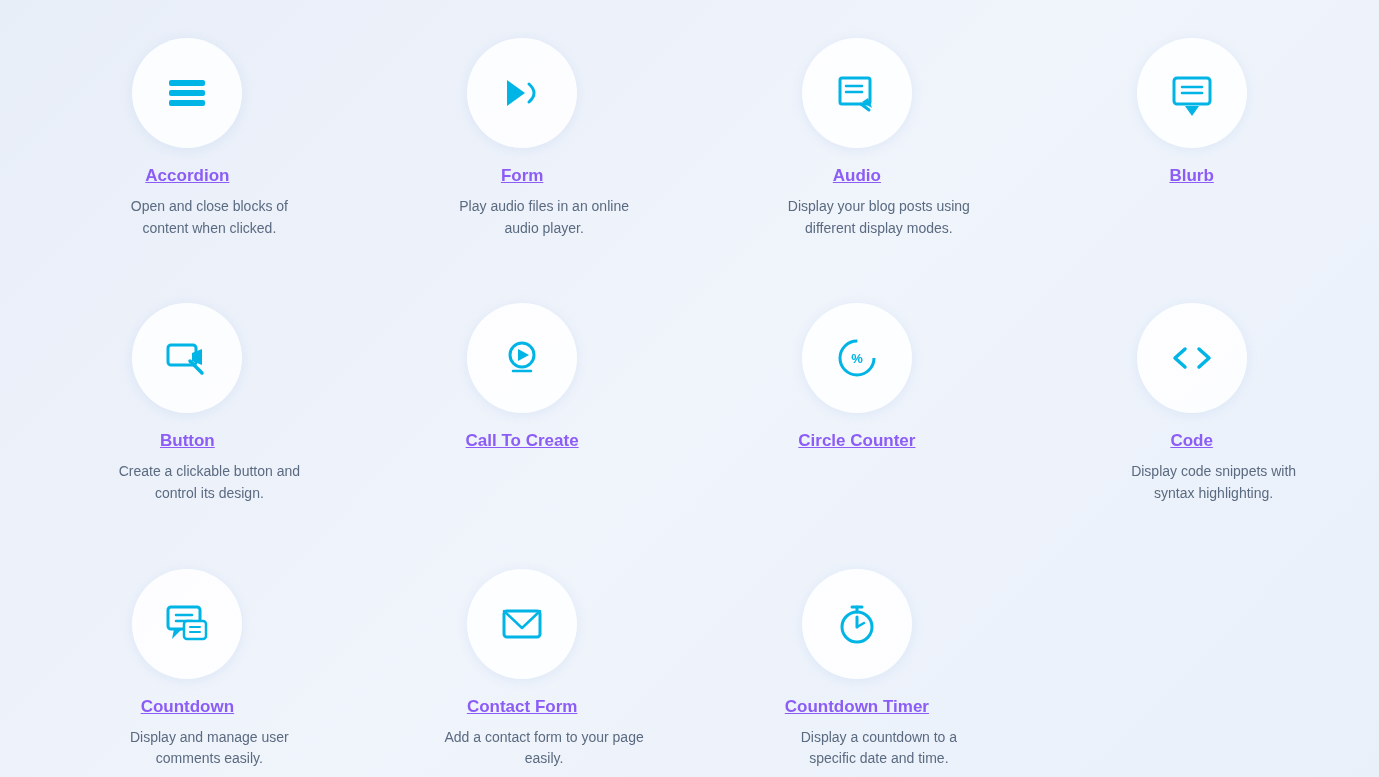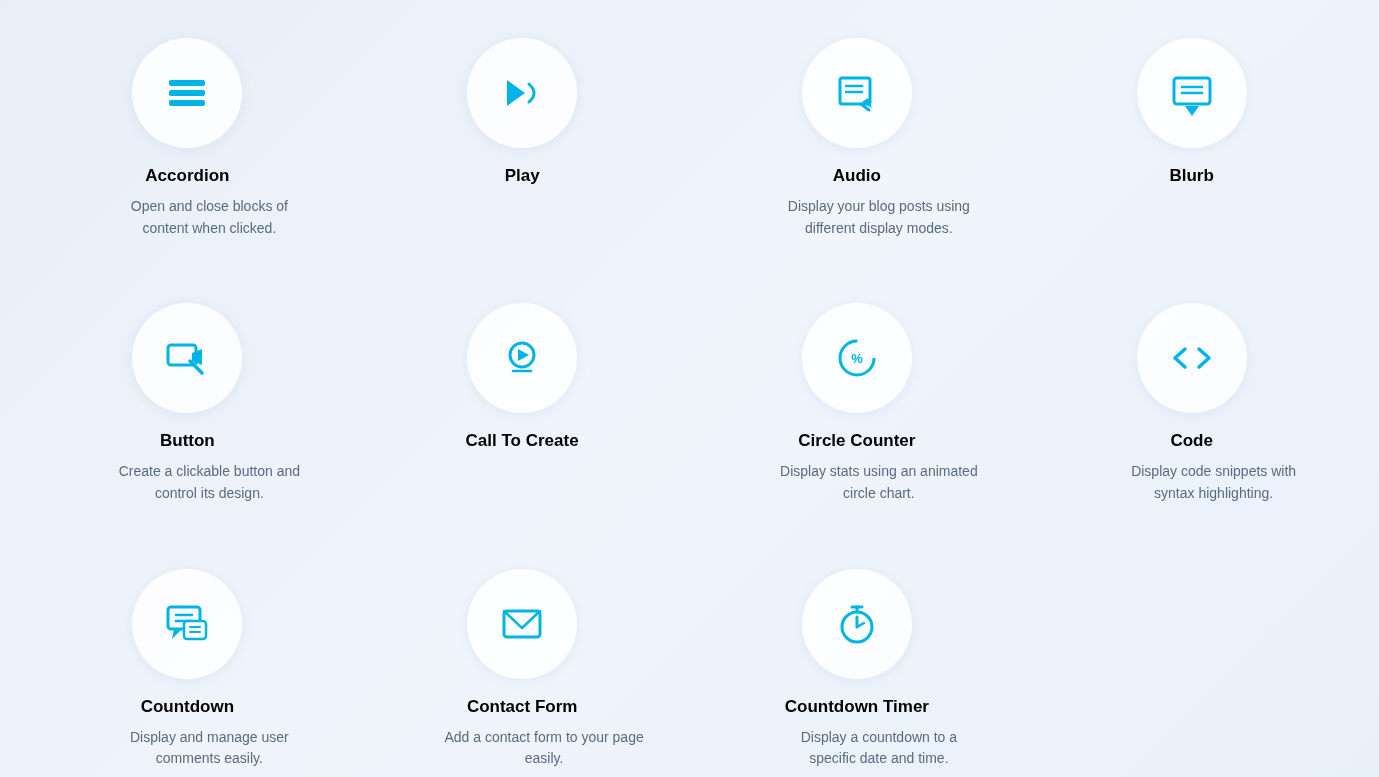--- a/index.html
+++ b/index.html
@@ -35,22 +35,23 @@
       box-shadow: 0 2px 12px rgba(100,160,220,0.12);
       transition: box-shadow 0.2s;
     }
     .icon-circle svg {
       width: 46px;
       height: 46px;
     }
     .widget-title {
       font-size: 17px;
       font-weight: 700;
-      color: #000000;
+      color: #8b5cf6;
       margin-bottom: 10px;
+      text-decoration: underline;
     }
     .widget-desc {
       font-size: 14px;
       color: #5a6a80;
       line-height: 1.55;
       max-width: 200px;
       margin-left: 44px;
     }
   </style>
 </head>
@@ -68,21 +69,22 @@
     <div class="widget-title">Accordion</div>
     <div class="widget-desc">Open and close blocks of content when clicked.</div>
   </div>
     <div class="widget-card">
     <div class="icon-circle">
       <svg viewBox="0 0 46 46" xmlns="http://www.w3.org/2000/svg">
       <polygon points="8,10 8,36 26,23" fill="#00b4e6"></polygon>
       <path d="M30 14 Q40 23 30 32" stroke="#00b4e6" stroke-width="3" fill="none" stroke-linecap="round"></path>
     </svg>
     </div>
-    <div class="widget-title">Play</div>
+    <div class="widget-title">Form</div>
+    <div class="widget-desc">Play audio files in an online audio player.</div>
   </div>
     <div class="widget-card">
     <div class="icon-circle">
       <svg viewBox="0 0 46 46" xmlns="http://www.w3.org/2000/svg">
       <rect x="6" y="8" width="30" height="26" rx="2" stroke="#00b4e6" stroke-width="3" fill="none"></rect>
       <path d="M28 32 L38 38 L34 28 Z" fill="#00b4e6"></path>
       <polyline points="27,34 35,40" stroke="#00b4e6" stroke-width="3" stroke-linecap="round"></polyline>
       <line x1="12" y1="16" x2="28" y2="16" stroke="#00b4e6" stroke-width="2.5" stroke-linecap="round"></line>
       <line x1="12" y1="22" x2="28" y2="22" stroke="#00b4e6" stroke-width="2.5" stroke-linecap="round"></line>
     </svg>
@@ -123,21 +125,20 @@
     <div class="widget-title">Call To Create</div>
   </div>
     <div class="widget-card">
     <div class="icon-circle">
       <svg viewBox="0 0 46 46" xmlns="http://www.w3.org/2000/svg">
       <circle cx="23" cy="23" r="17" stroke="#00b4e6" stroke-width="3" fill="none" stroke-dasharray="80 27"></circle>
       <text x="23" y="28" text-anchor="middle" font-size="13" font-weight="bold" fill="#00b4e6">%</text>
     </svg>
     </div>
     <div class="widget-title">Circle Counter</div>
-    <div class="widget-desc">Display stats using an animated circle chart.</div>
   </div>
     <div class="widget-card">
     <div class="icon-circle">
       <svg viewBox="0 0 46 46" xmlns="http://www.w3.org/2000/svg">
       <polyline points="16,14 6,23 16,32" stroke="#00b4e6" stroke-width="3.5" fill="none" stroke-linecap="round" stroke-linejoin="round"></polyline>
       <polyline points="30,14 40,23 30,32" stroke="#00b4e6" stroke-width="3.5" fill="none" stroke-linecap="round" stroke-linejoin="round"></polyline>
     </svg>
     </div>
     <div class="widget-title">Code</div>
     <div class="widget-desc">Display code snippets with syntax highlighting.</div>

